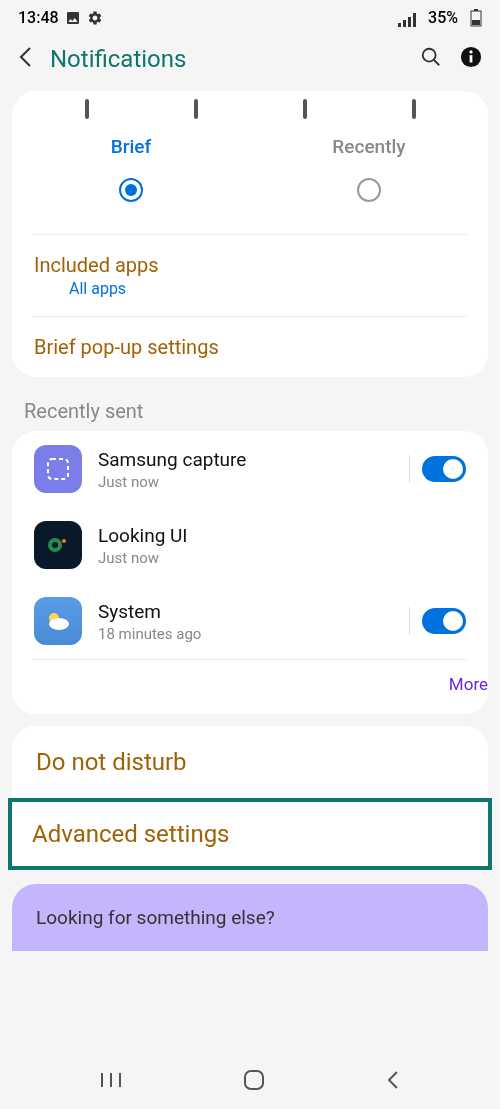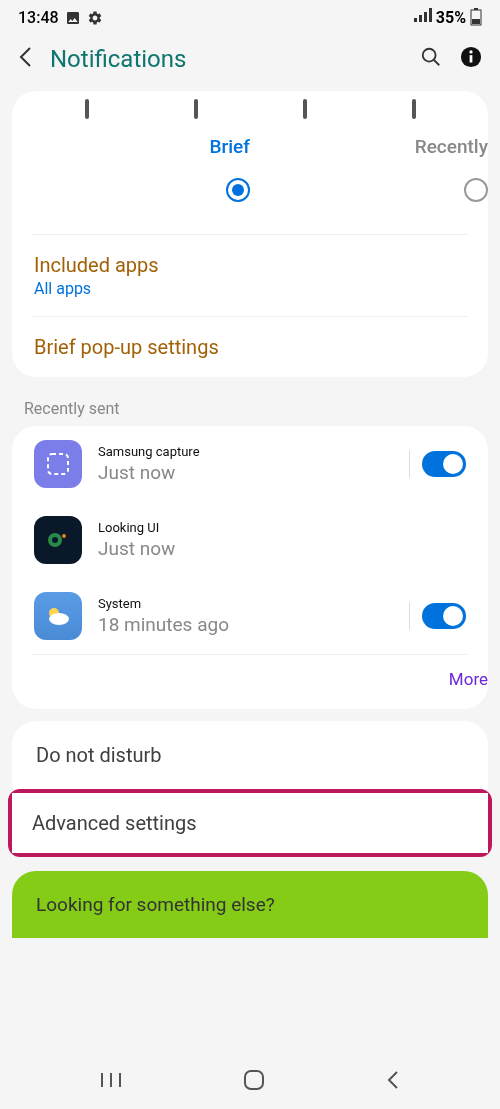--- a/index.html
+++ b/index.html
@@ -25,23 +25,22 @@
       background: #f5f5f5;
     }
     .status-left {
       display: flex;
       align-items: center;
       gap: 6px;
       text-align: right;
     }
     .status-right {
       display: flex;
-      align-items: flex-start;
-      gap: 4px;
-      font-weight: bold;
+      align-items: flex-end;
+      gap: 12px;
     }
     .header {
       display: flex;
       align-items: center;
       padding: 14px 18px 18px;
       gap: 18px;
       background: #f5f5f5;
     }
     .back-arrow {
       font-size: 22px;
@@ -75,21 +74,21 @@
       height: 20px;
       background: #555;
       border-radius: 2px;
     }
     .style-options {
       display: flex;
       padding: 20px 0 28px;
     }
     .style-option {
       flex: 1;
-      text-align: right;
+      text-align: center;
     }
     .style-label {
       font-size: 19px;
       font-weight: 500;
       margin-bottom: 20px;
     }
     .style-label.active {
       color: #0072de;
     }
     .style-label.inactive {
@@ -126,24 +125,25 @@
       padding: 18px 22px;
     }
     .setting-title {
       font-size: 20px;
       color: #a16207;
     }
     .setting-subtitle {
       font-size: 16px;
       color: #0072de;
       margin-top: 2px;
+      margin-left: 35px;
     }
     .section-header {
       padding: 10px 24px 8px;
-      font-size: 16px;
+      font-size: 20px;
       color: #888;
     }
     .app-row {
       display: flex;
       align-items: center;
       padding: 14px 22px;
       gap: 16px;
     }
     .app-icon {
       width: 48px;
@@ -151,25 +151,25 @@
       border-radius: 12px;
       display: flex;
       align-items: center;
       justify-content: center;
       flex-shrink: 0;
     }
     .app-info {
       flex: 1;
     }
     .app-name {
-      font-size: 13px;
+      font-size: 19px;
       color: #111;
     }
     .app-time {
-      font-size: 19px;
+      font-size: 15px;
       color: #888;
       margin-top: 2px;
     }
     .toggle-wrap {
       display: flex;
       align-items: center;
       gap: 12px;
     }
     .toggle-divider {
       width: 1px;
@@ -194,34 +194,34 @@
       right: 3px;
     }
     .more-btn {
       text-align: right;
       padding: 14px 0 20px;
       font-size: 17px;
       color: #6d28d9;
     }
     .menu-row {
       padding: 22px 24px;
-      font-size: 20px;
-      color: #404040;
+      font-size: 24px;
+      color: #a16207;
     }
     .highlight-box {
-      border: 4px solid #be185d;
+      border: 4px solid #0f766e;
       margin: 0 8px;
-      border-radius: 12px;
+      border-radius: 0;
     }
     .highlight-box .menu-row {
       padding: 18px 20px;
       background: #fff;
     }
     .footer-row {
-      background: #84cc16;
+      background: #c4b5fd;
       margin: 14px 12px 0;
       border-radius: 24px 24px 0 0;
       padding: 22px 24px;
       font-size: 19px;
       color: #333;
     }
     .nav-bar {
       position: absolute;
       bottom: 0;
       left: 0;

